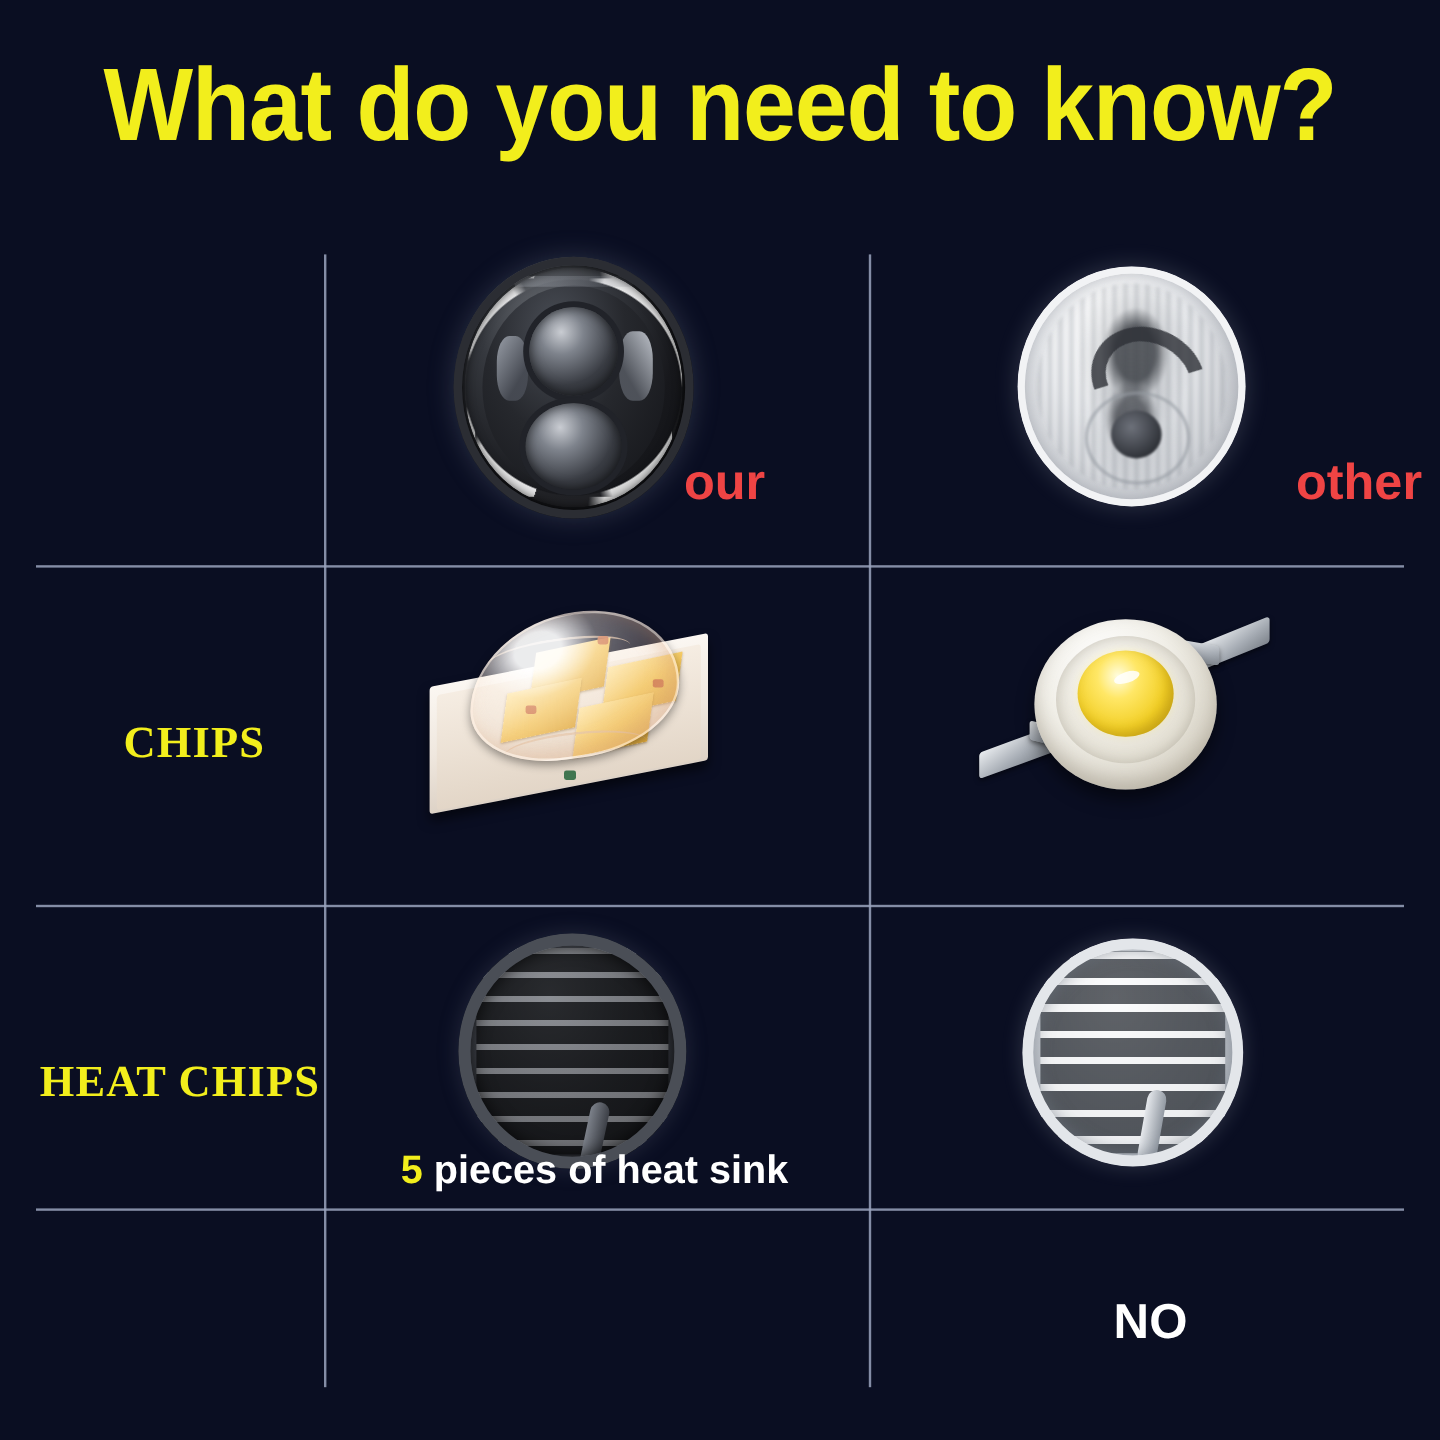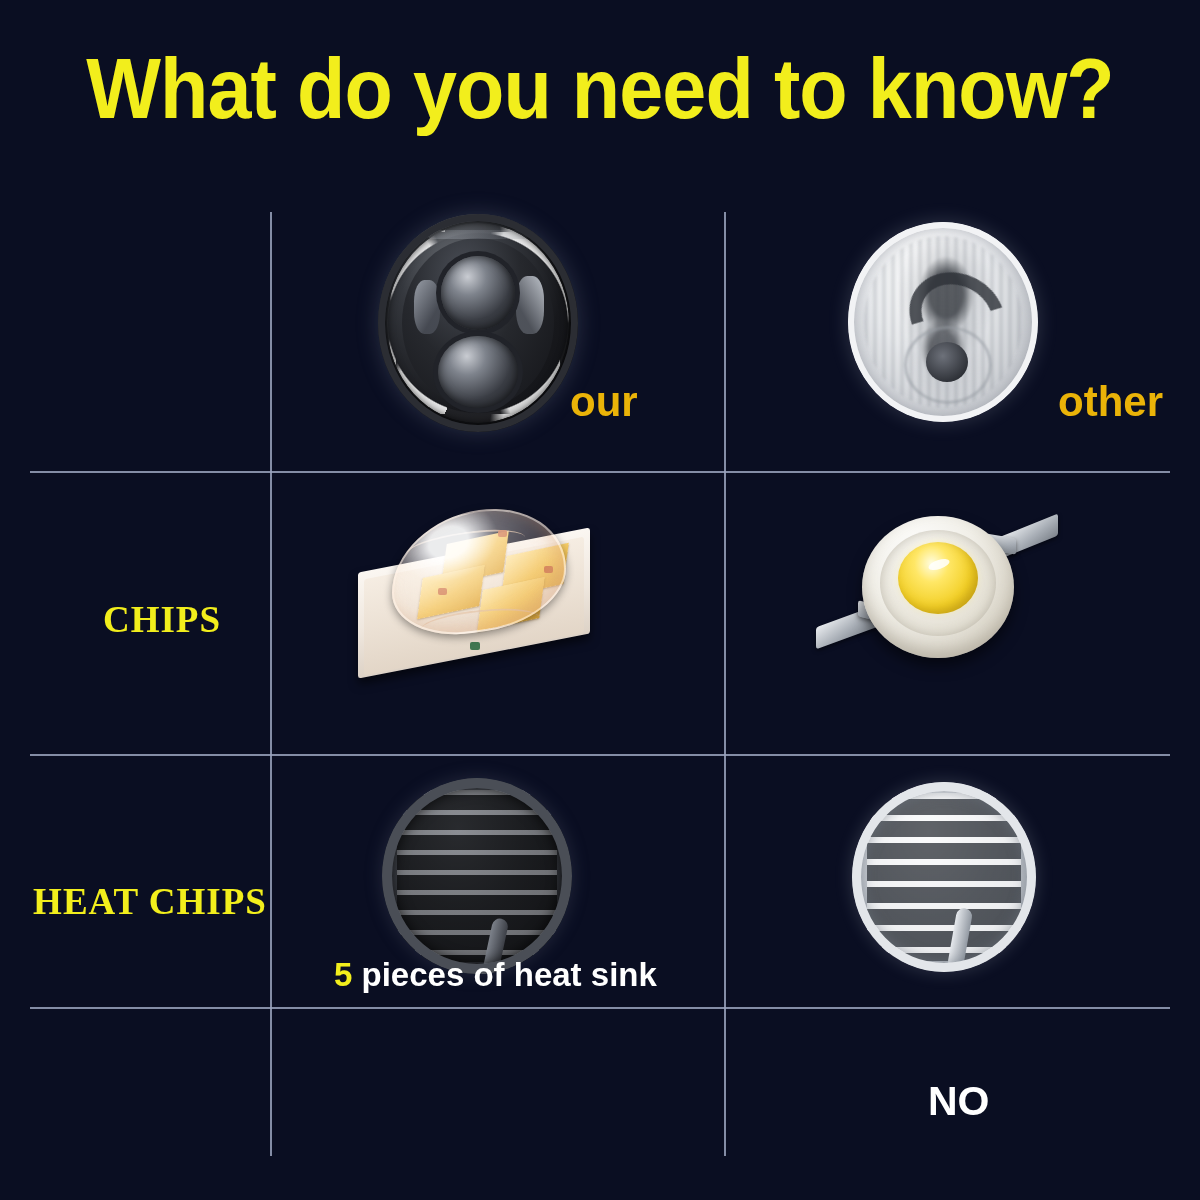--- a/index.html
+++ b/index.html
@@ -37,21 +37,21 @@
     font-family:"Liberation Serif",serif;
     font-weight:bold;
     color:#f2ee1c;
     font-size:37px;
     letter-spacing:1px;
     white-space:nowrap;
     text-align:center;
   }
   .cap-yellow{
     font-family:"Liberation Sans",sans-serif;
-    font-weight:bold;color:#eab308;
+    font-weight:bold;color:#ef4444;
     font-size:42px;white-space:nowrap;
   }
   .cap-mixed{
     font-family:"Liberation Sans",sans-serif;
     font-weight:bold;font-size:33px;white-space:nowrap;color:#ffffff;
   }
   .cap-mixed .num{color:#f2ee1c;}
   .val-yellow{
     font-family:"Liberation Sans",sans-serif;
     font-weight:bold;color:#f2ee1c;font-size:41px;white-space:nowrap;
@@ -291,21 +291,21 @@
   </div>
   <div class="cell cap-yellow" style="left:570px;top:378px;">our</div>
 
   <div class="cell hl-other" style="left:848px;top:222px;">
     <div class="blur"></div>
     <div class="cres"></div>
     <div class="ring2"></div>
     <div class="bulb"></div>
     <div class="rim2"></div>
   </div>
-  <div class="cell cap-yellow" style="left:1058px;top:378px;">other</div>
+  <div class="cell cap-yellow" style="left:1080px;top:378px;">other</div>
 
   <div class="cell rowlabel" style="left:52px;top:598px;width:220px;">CHIPS</div>
 
   <div class="cell chip-our" style="left:348px;top:492px;">
     <div class="base"></div>
     <div class="base2"></div>
     <div class="die d1"></div>
     <div class="die d2"></div>
     <div class="die d3"></div>
     <div class="die d4"></div>

